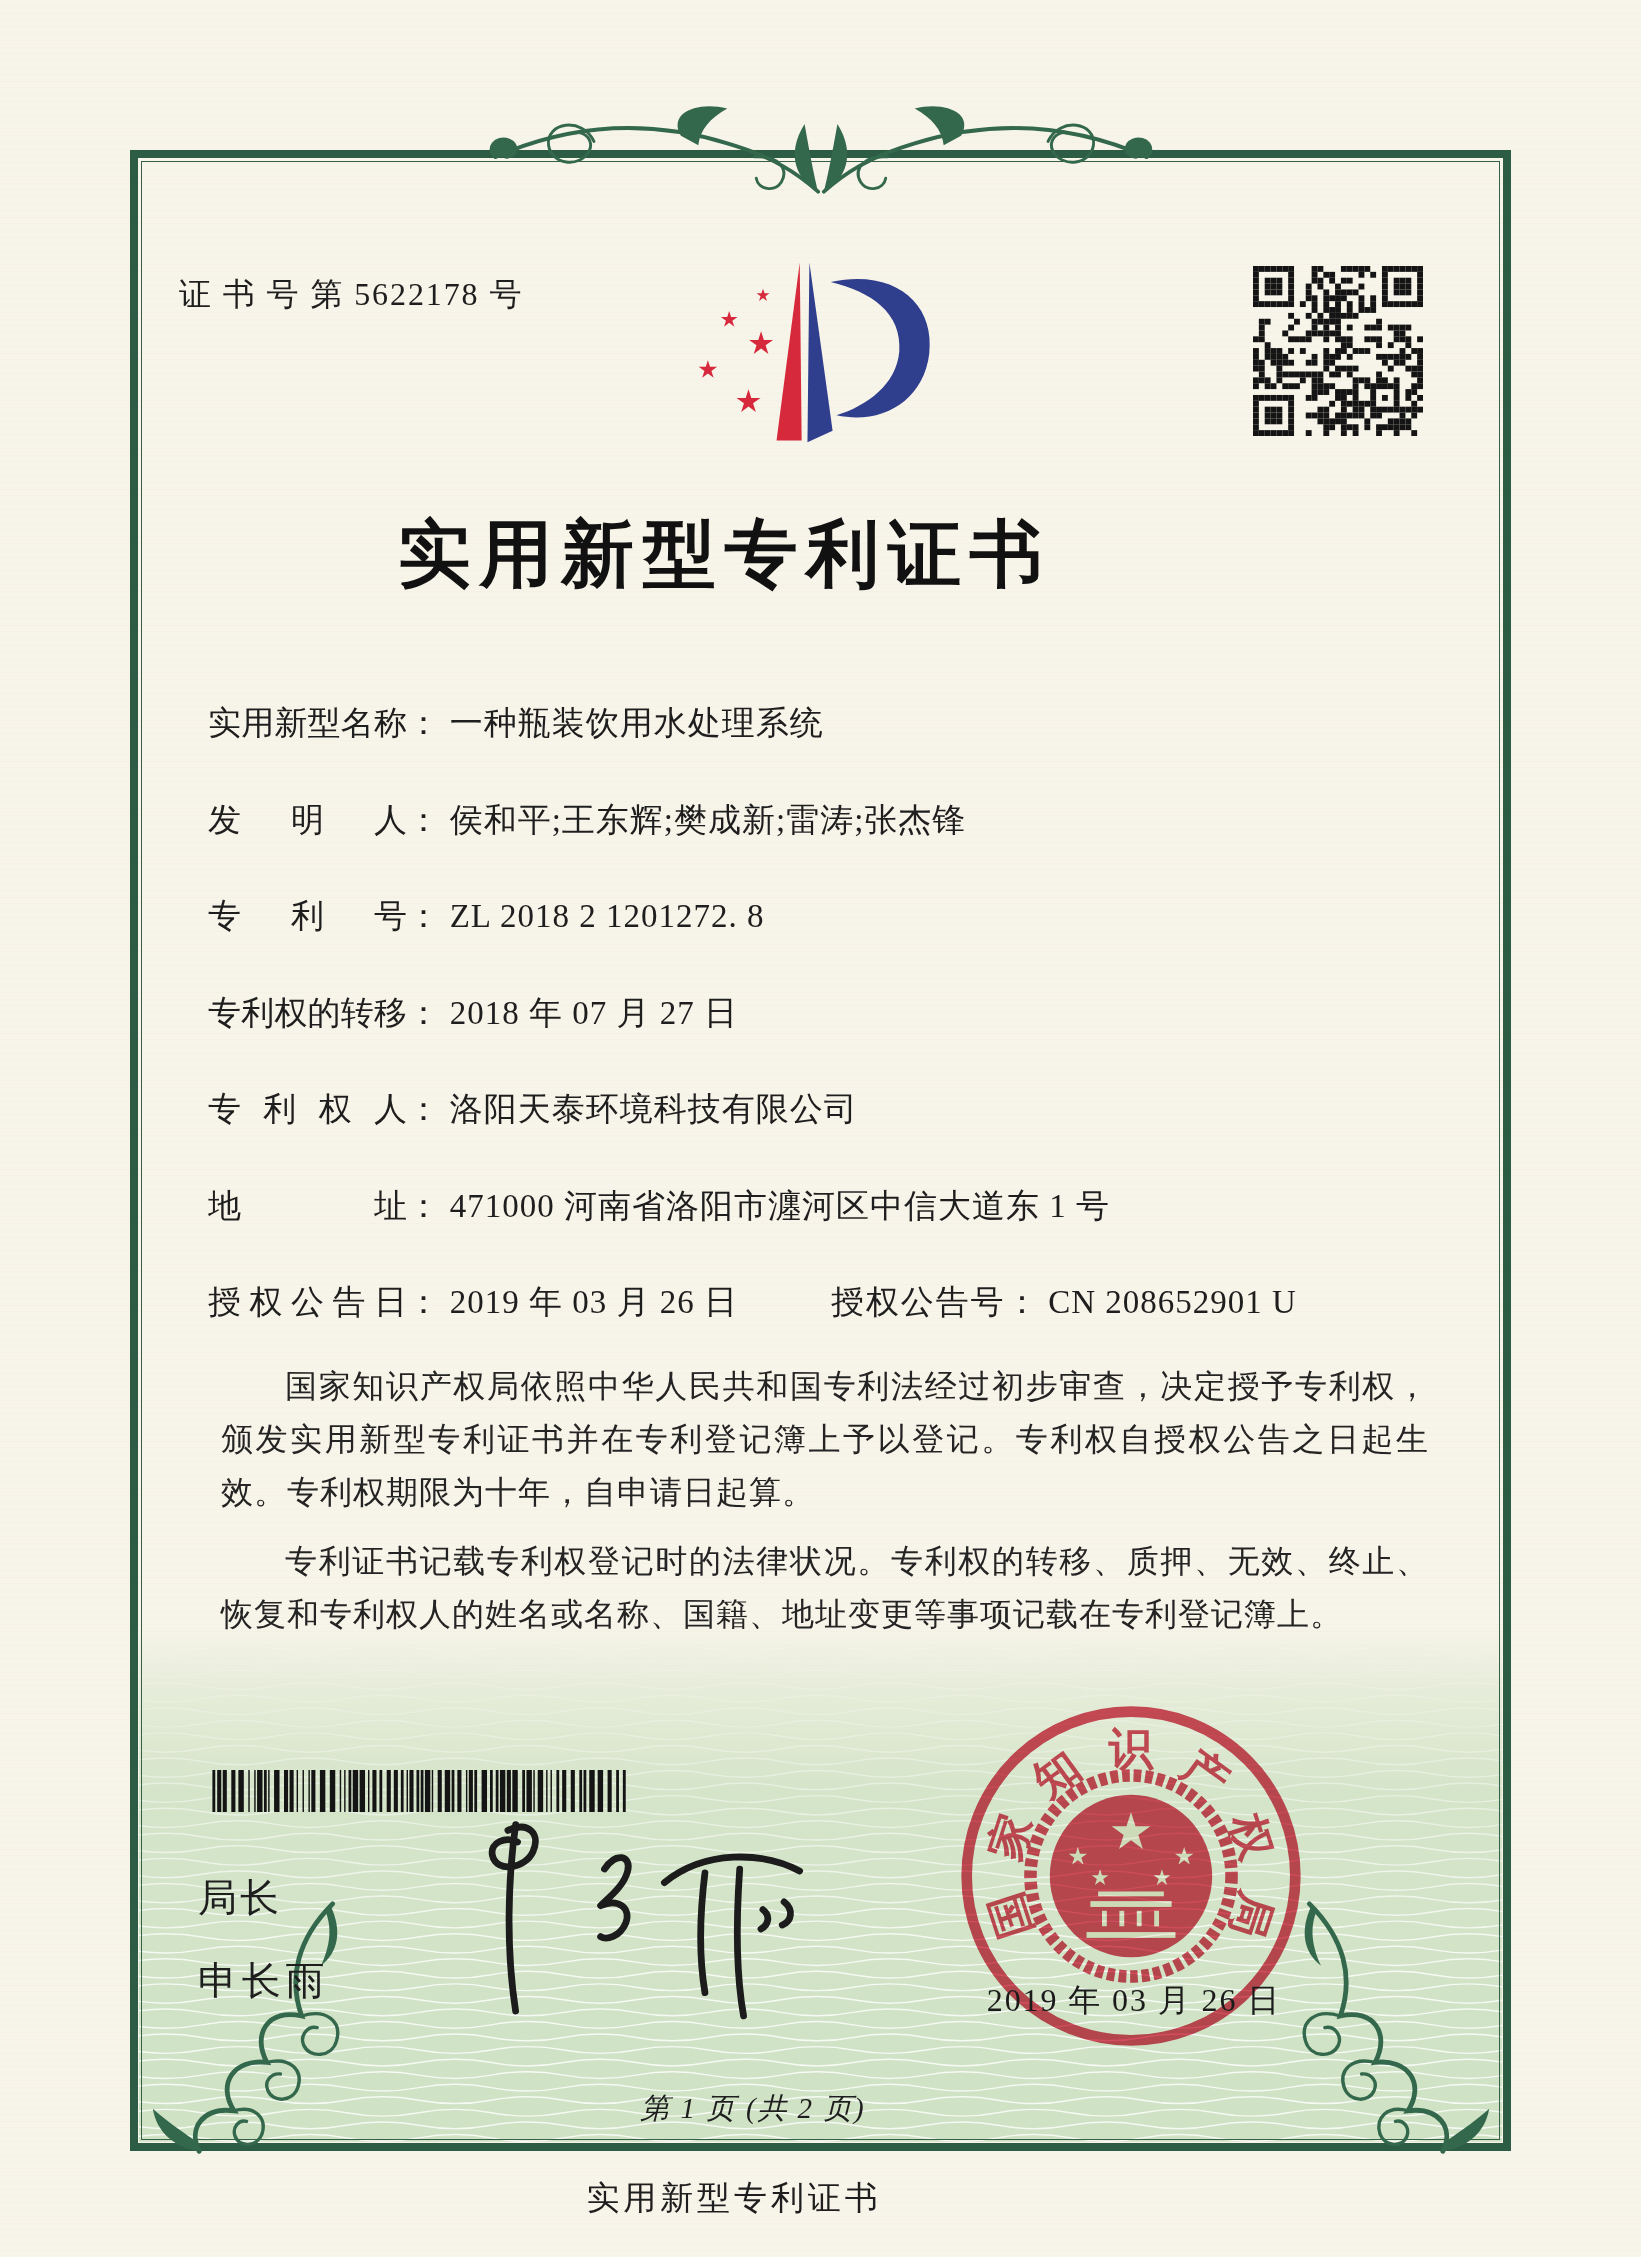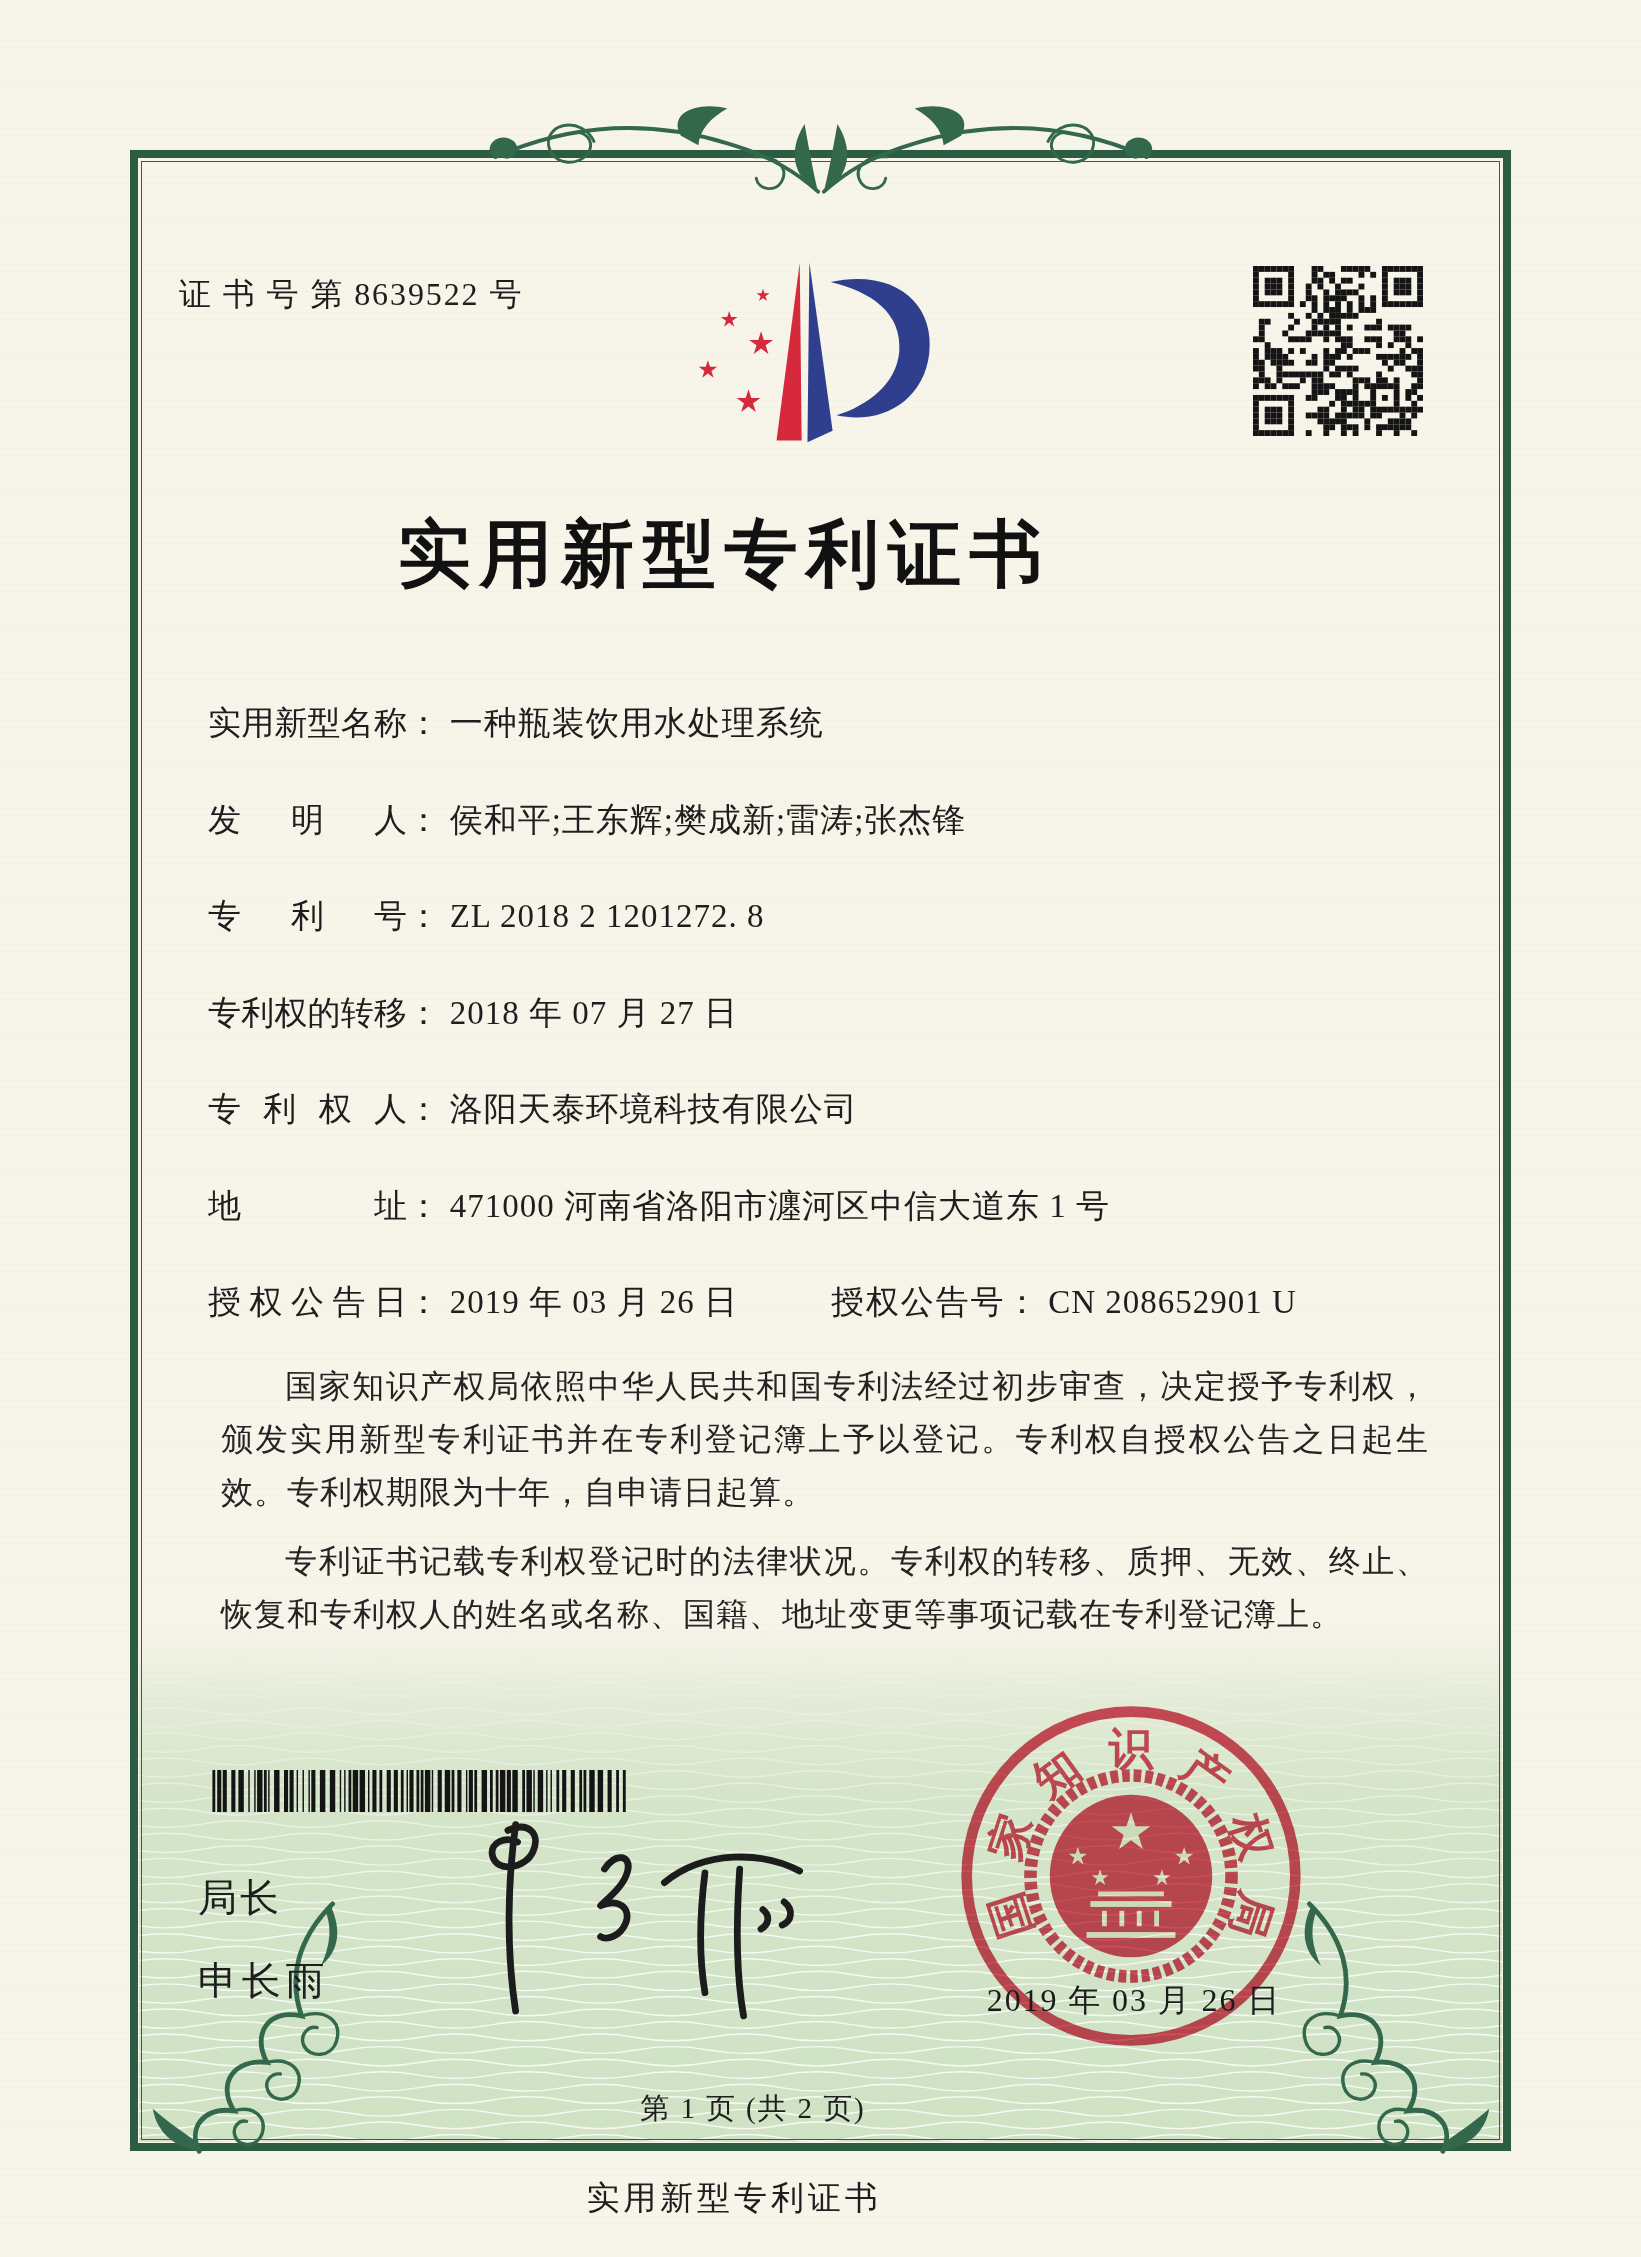--- a/index.html
+++ b/index.html
@@ -26,21 +26,21 @@
   .pair2{position:absolute;left:623px;top:0;}
   .pair2 .lab2{letter-spacing:1.9px;}
   .paras{left:205px;top:1344px;width:1240px;z-index:6;}
   .paras p{margin:16px;font-size:32px;line-height:53px;text-align:justify;text-indent:2em;
     letter-spacing:1px;color:#242424;}
   .director{left:198px;top:1871px;font-size:39px;letter-spacing:2.9px;z-index:7;}
   .director-name{left:198px;top:1948px;font-size:39px;letter-spacing:4.8px;z-index:7;margin-top:6px;}
   .seal-date{left:970px;top:1979px;width:328px;text-align:center;font-size:32px;
     letter-spacing:1.9px;color:#1b1b1b;z-index:9;}
   .page-info{left:502px;top:2089px;width:502px;text-align:center;font-size:29px;
-    letter-spacing:1.9px;z-index:7;}
+    letter-spacing:1.9px;z-index:7;font-style:italic;}
   .back-note{left:483px;top:2176px;width:502px;text-align:center;font-size:33px;
     letter-spacing:3.9px;z-index:7;}
   svg{display:block;}
   .waves{left:139px;top:1624px;z-index:1;}
   .seal{left:928px;top:1673px;z-index:8;mix-blend-mode:multiply;opacity:.93;}
   .sig{left:415px;top:1813px;z-index:7;}
   .barcode{left:210px;top:1770px;z-index:6;}
   .qr{left:1253px;top:266px;z-index:6;}
   .logo{left:676px;top:247px;z-index:6;}
   .drag{left:478px;top:97px;z-index:4;}
@@ -135,21 +135,21 @@
     <g stroke="#34684c" fill="none" stroke-width="5" stroke-linecap="round">
       <path d="M252,34 C216,70 206,110 220,150 C186,142 168,168 184,198 C150,194 132,220 150,248 C118,244 102,266 114,290"></path>
       <path d="M220,150 c26,-8 42,6 36,26 c-5,17 -28,18 -34,4 c-4,-10 4,-20 14,-18" stroke-width="3.5"></path>
       <path d="M184,198 c24,-6 38,8 32,26 c-5,15 -26,16 -31,3 c-4,-9 3,-18 13,-17" stroke-width="3.5"></path>
       <path d="M150,248 c22,-6 34,8 29,24 c-5,14 -24,14 -28,2 c-3,-9 4,-17 12,-15" stroke-width="3.5"></path>
       <path d="M250,36 C262,62 258,84 240,98 C252,72 250,54 244,40 Z" fill="#34684c" stroke="none"></path>
       <path d="M114,290 C88,286 70,270 66,246 C84,262 100,272 114,282 Z" fill="#34684c" stroke="none"></path>
     </g>
   </svg>
 
-  <div class="abs certno">证 书 号 第 8639522 号</div>
+  <div class="abs certno">证 书 号 第 5622178 号</div>
 
   <svg class="logo abs" width="290" height="208" viewBox="0 0 300 215">
     <g id="logoStars">
         <polygon points="90.0,43.0 91.6,47.8 96.7,47.8 92.5,50.8 94.1,55.7 90.0,52.7 85.9,55.7 87.5,50.8 83.3,47.8 88.4,47.8" fill="#d6293c"></polygon>
         <polygon points="55.0,66.0 57.0,72.2 63.6,72.2 58.3,76.1 60.3,82.3 55.0,78.4 49.7,82.3 51.7,76.1 46.4,72.2 53.0,72.2" fill="#d6293c"></polygon>
         <polygon points="88.0,87.0 90.9,96.0 100.4,96.0 92.7,101.5 95.6,110.5 88.0,105.0 80.4,110.5 83.3,101.5 75.6,96.0 85.1,96.0" fill="#d6293c"></polygon>
         <polygon points="33.0,117.0 35.2,123.9 42.5,123.9 36.6,128.2 38.9,135.1 33.0,130.8 27.1,135.1 29.4,128.2 23.5,123.9 30.8,123.9" fill="#d6293c"></polygon>
         <polygon points="75.0,147.0 77.9,156.0 87.4,156.0 79.7,161.5 82.6,170.5 75.0,165.0 67.4,170.5 70.3,161.5 62.6,156.0 72.1,156.0" fill="#d6293c"></polygon>
       </g>
     <polygon points="128,16 104,200 130,200" fill="#d6293c"></polygon>

